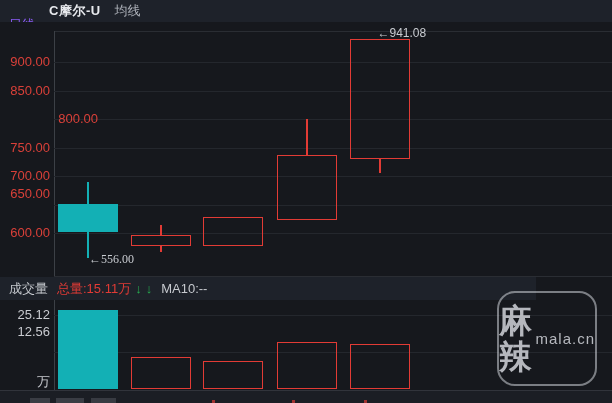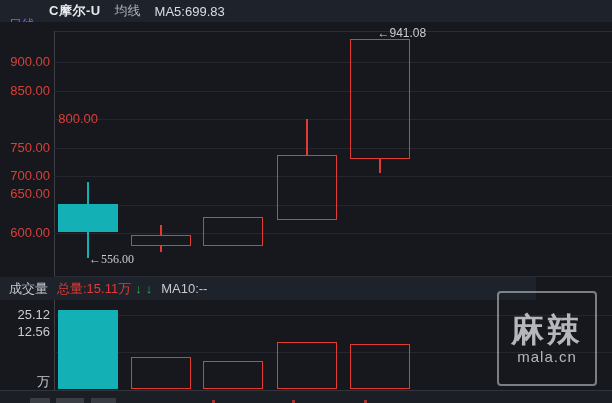--- a/index.html
+++ b/index.html
@@ -29,37 +29,36 @@
   .ylab{position:absolute;width:50px;text-align:right;font-size:13px;line-height:14px;}
   .ylab.price{color:#d94039;}
   .ylab.vol{color:#c9cbd0;}
   .wick{position:absolute;width:2px;}
   .body-up{position:absolute;border:1px solid #e23b35;background:transparent;box-sizing:border-box;}
   .body-down{position:absolute;background:#13b0b5;}
   .vbar-up{position:absolute;border:1px solid #e23b35;background:transparent;box-sizing:border-box;}
   .vbar-down{position:absolute;background:#13b0b5;}
   .anno{position:absolute;font-size:12px;color:#c9ccd1;white-space:nowrap;}
   .watermark{position:absolute;left:497px;top:291px;width:100px;height:95px;
-    border:2px solid rgba(208,211,217,.55);border-radius:4px;box-sizing:border-box;
-    display:flex;flex-direction:column;align-items:center;justify-content:center;
+    border:2px solid rgba(208,211,217,.55);border-radius:18px;box-sizing:border-box;
+    display:flex;flex-direction:row;align-items:center;justify-content:center;
     color:rgba(216,219,224,.82);}
   .wm-cn{font-size:33px;font-weight:bold;letter-spacing:3px;line-height:36px;}
   .wm-en{font-size:15px;letter-spacing:1px;line-height:18px;}
   .artifact{position:absolute;}
 </style>
 </head>
 <body>
 
 <div class="screen">
 
   <div class="titlebar">
     <span class="t-period">日线</span>
     <span class="t-symbol">C摩尔-U</span>
     <span class="t-magroup">均线</span>
-    <span class="t-ma5">MA5:699.83</span>
   </div>
 
   <div class="price-area"></div>
 
   <div class="vol-header">
     <span class="vh-title">成交量</span>
     <span class="vh-total">总量:15.11万</span>
     <span class="arrow-dn">↓</span>
     <span class="arrow-dn">↓</span>
     <span class="vh-ma10">MA10:--</span>

